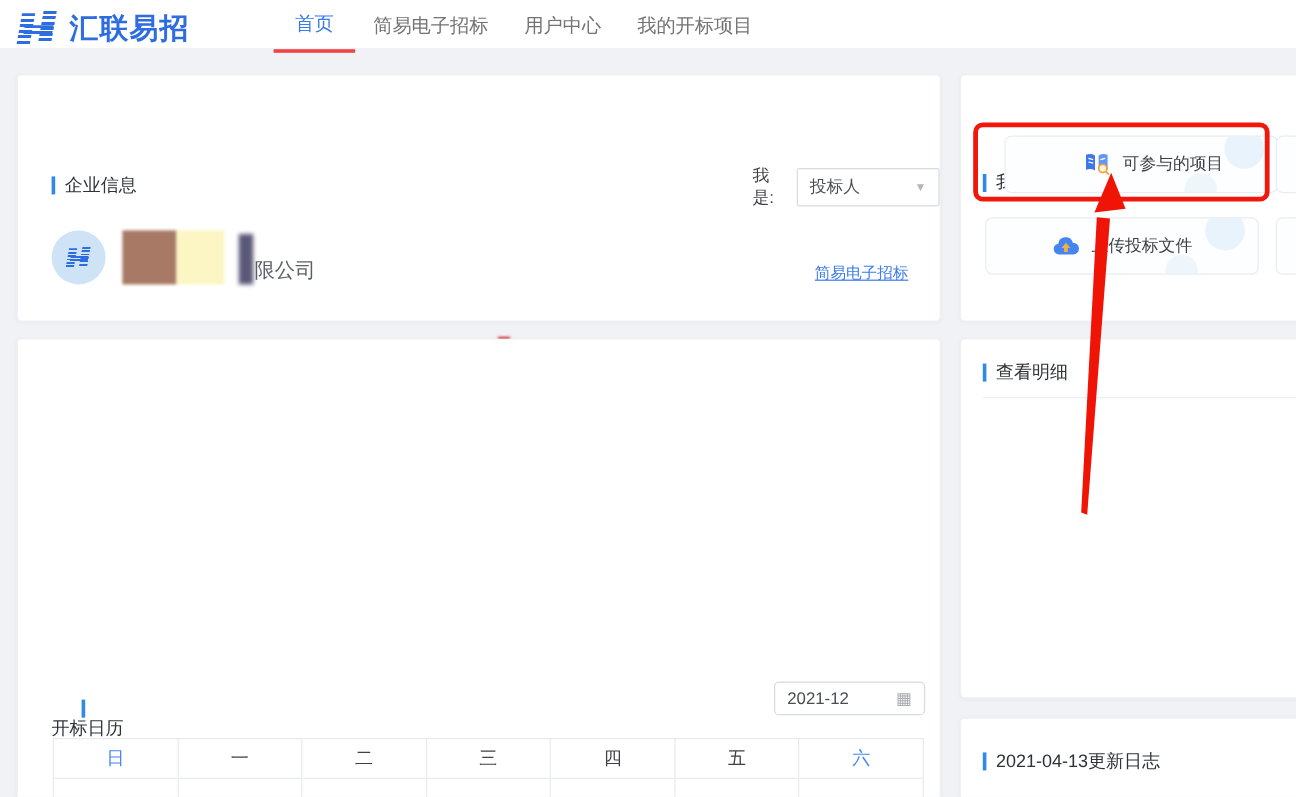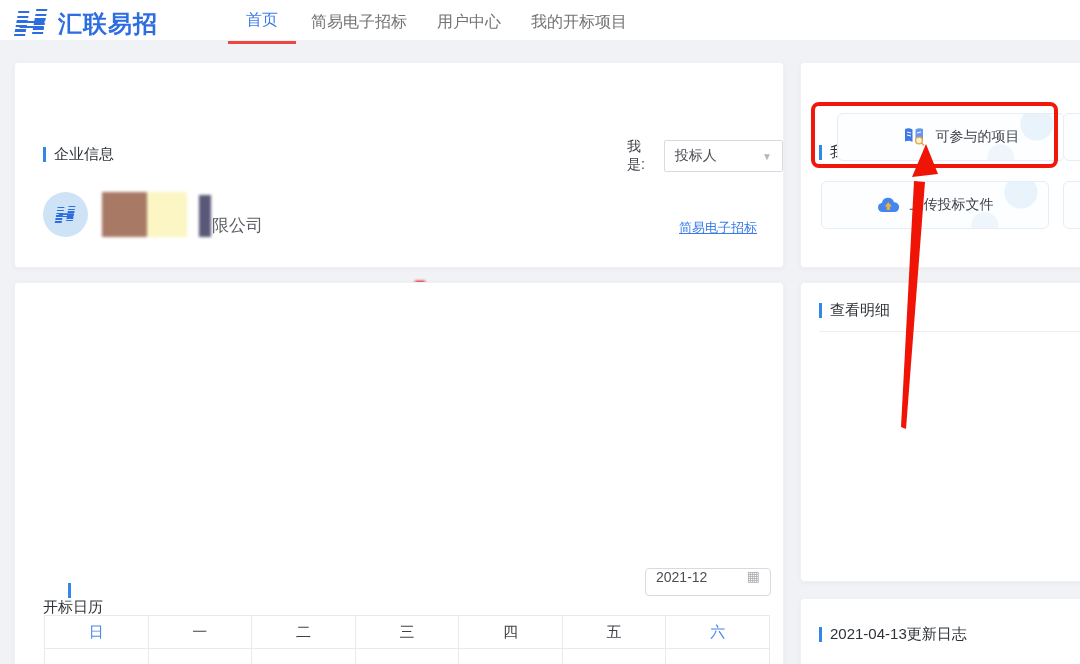--- a/index.html
+++ b/index.html
@@ -57,21 +57,21 @@
   .account-amount { position:absolute; left:372px; top:-2px; display:flex; align-items:center; }
   .redact-amount { width:10px; height:24px; background:#cf0b0b; filter:blur(1.4px); }
   .account-unit { color:#c23. ; color:#c02020; font-size:14px; margin-left:0; }
   .account-row .link { margin-left:auto; }
 
   
   #card-calendar { left:14px; top:282px; width:770px; height:430px; }
   #card-calendar .card-title { position:absolute; left:28px; top:300px;flex-direction:column; }
   .month-picker { position:absolute; left:630px; top:285px; width:126px; height:28px;
     border:1px solid #d7dadf; border-radius:4px; background:#fff; display:flex;
-    justify-content:space-between; padding:0 10px; cursor:pointer; }
+    align-items:center; justify-content:space-between; padding:0 10px; cursor:pointer; }
   .month-picker .val { font-size:14px; color:#4a4d52; }
   .month-picker .cal-icon { font-size:14px; color:#a9adb3; line-height:1; }
   table.calendar { position:absolute; left:29px; top:332px; width:726px;
     border-collapse:collapse; table-layout:fixed; }
   table.calendar th { height:33px; font-weight:normal; font-size:15px; color:#3f3f46;
     border:1px solid #e9eaec; text-align:center; }
   table.calendar td { height:46px; font-size:14px; color:#3f3f46;
     border:1px solid #e9eaec; text-align:center; cursor:pointer; }
   table.calendar th:first-child, table.calendar th:last-child,
   table.calendar td:first-child, table.calendar td:last-child { color:#4a86f0; }

